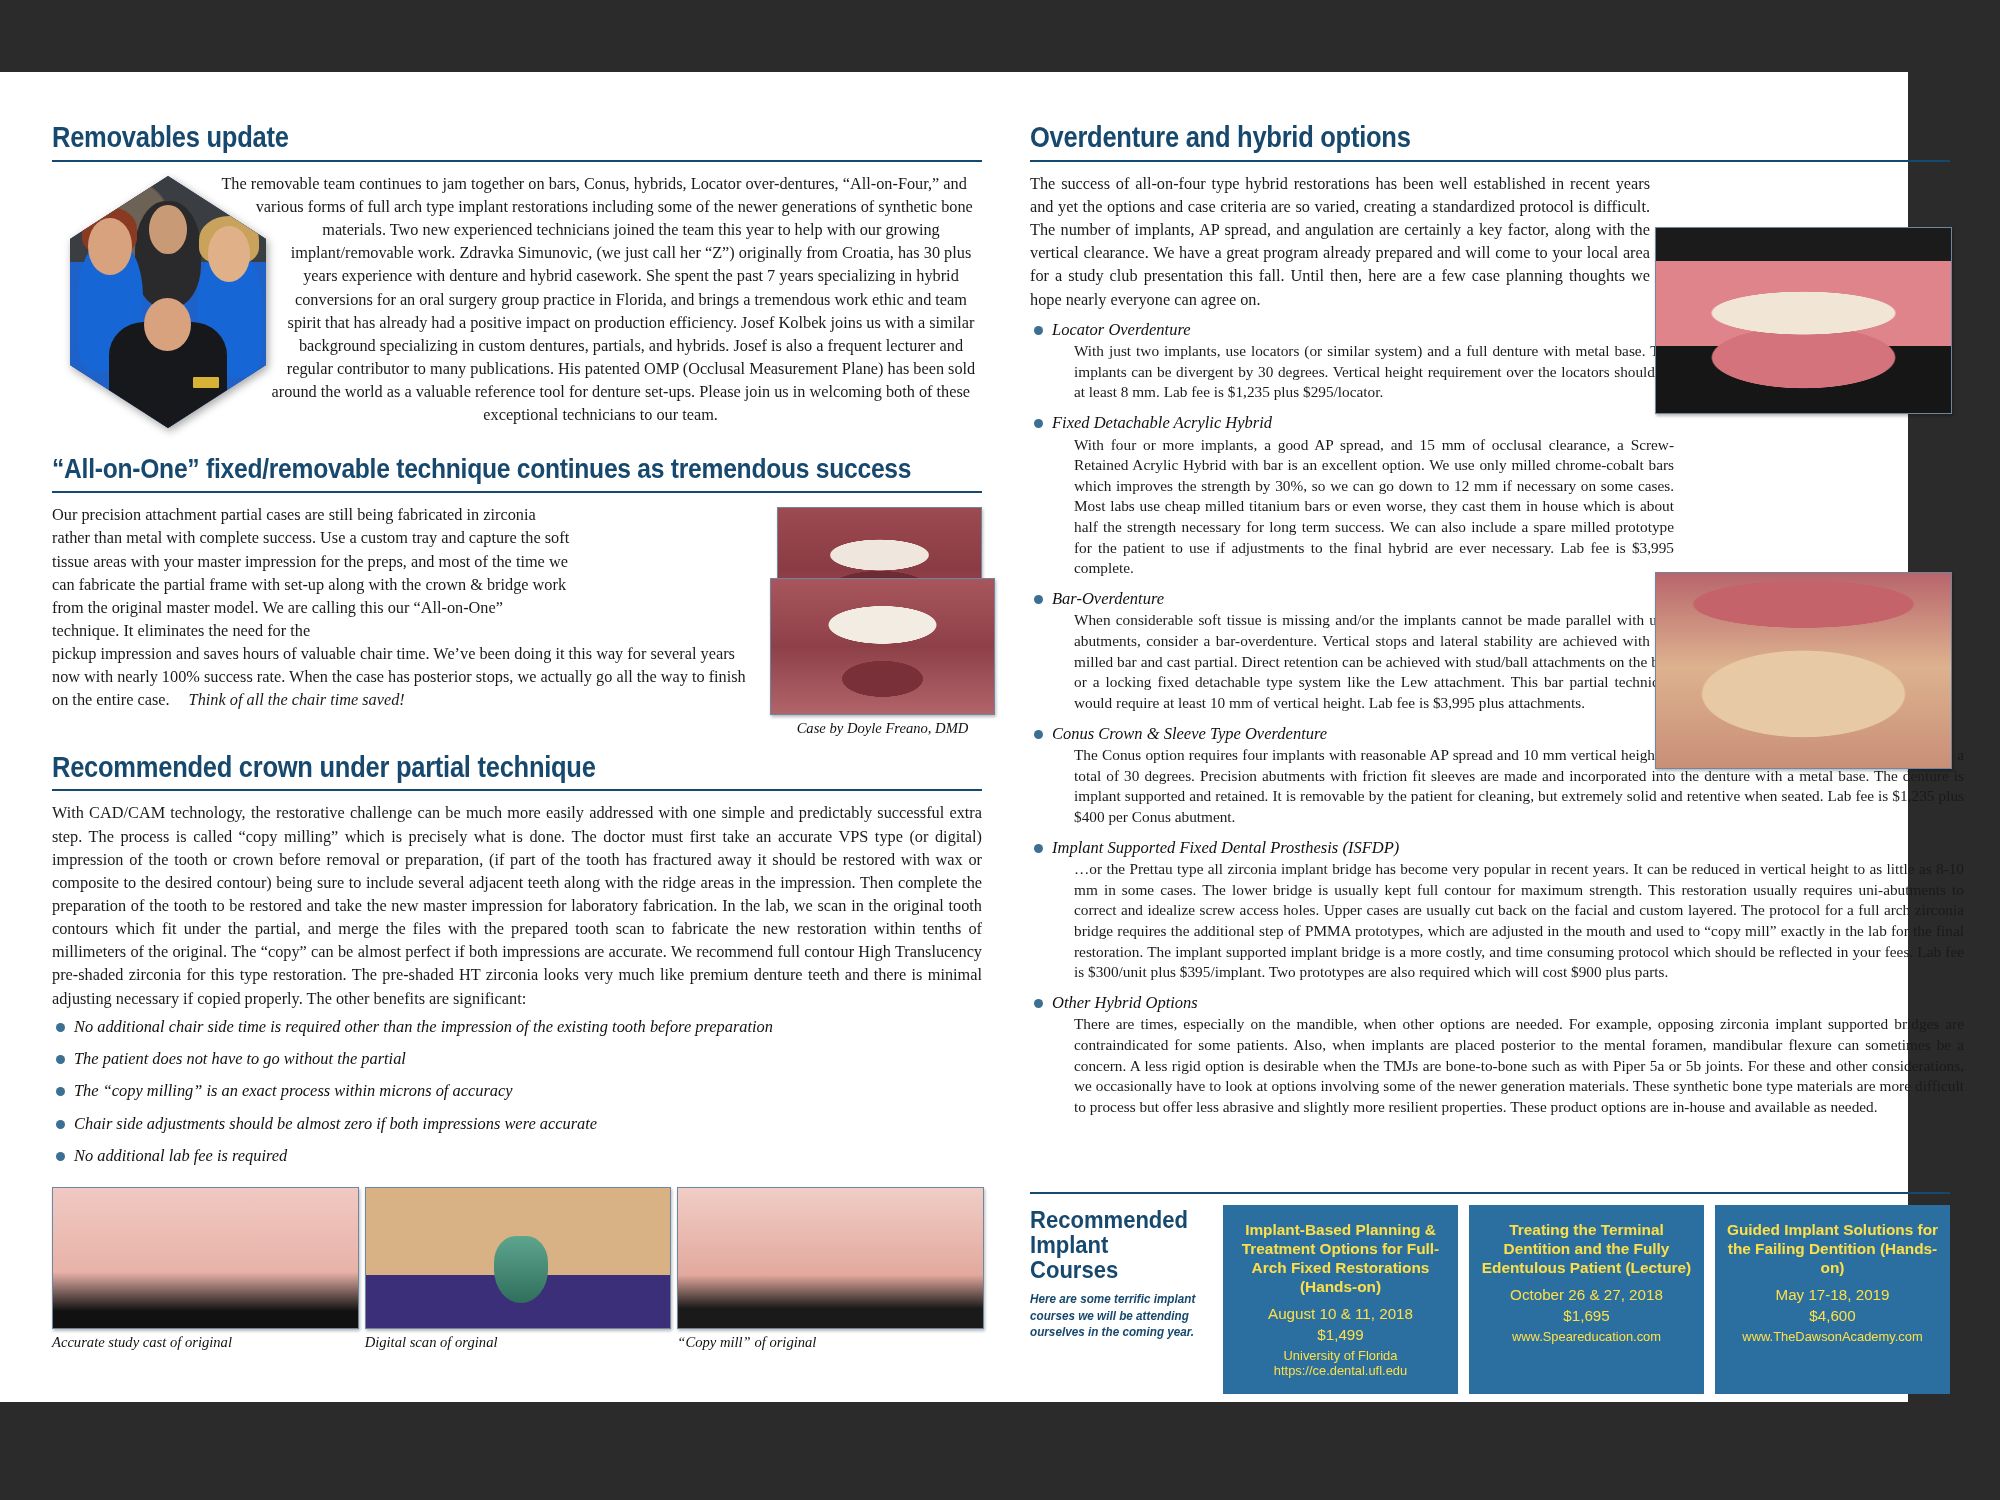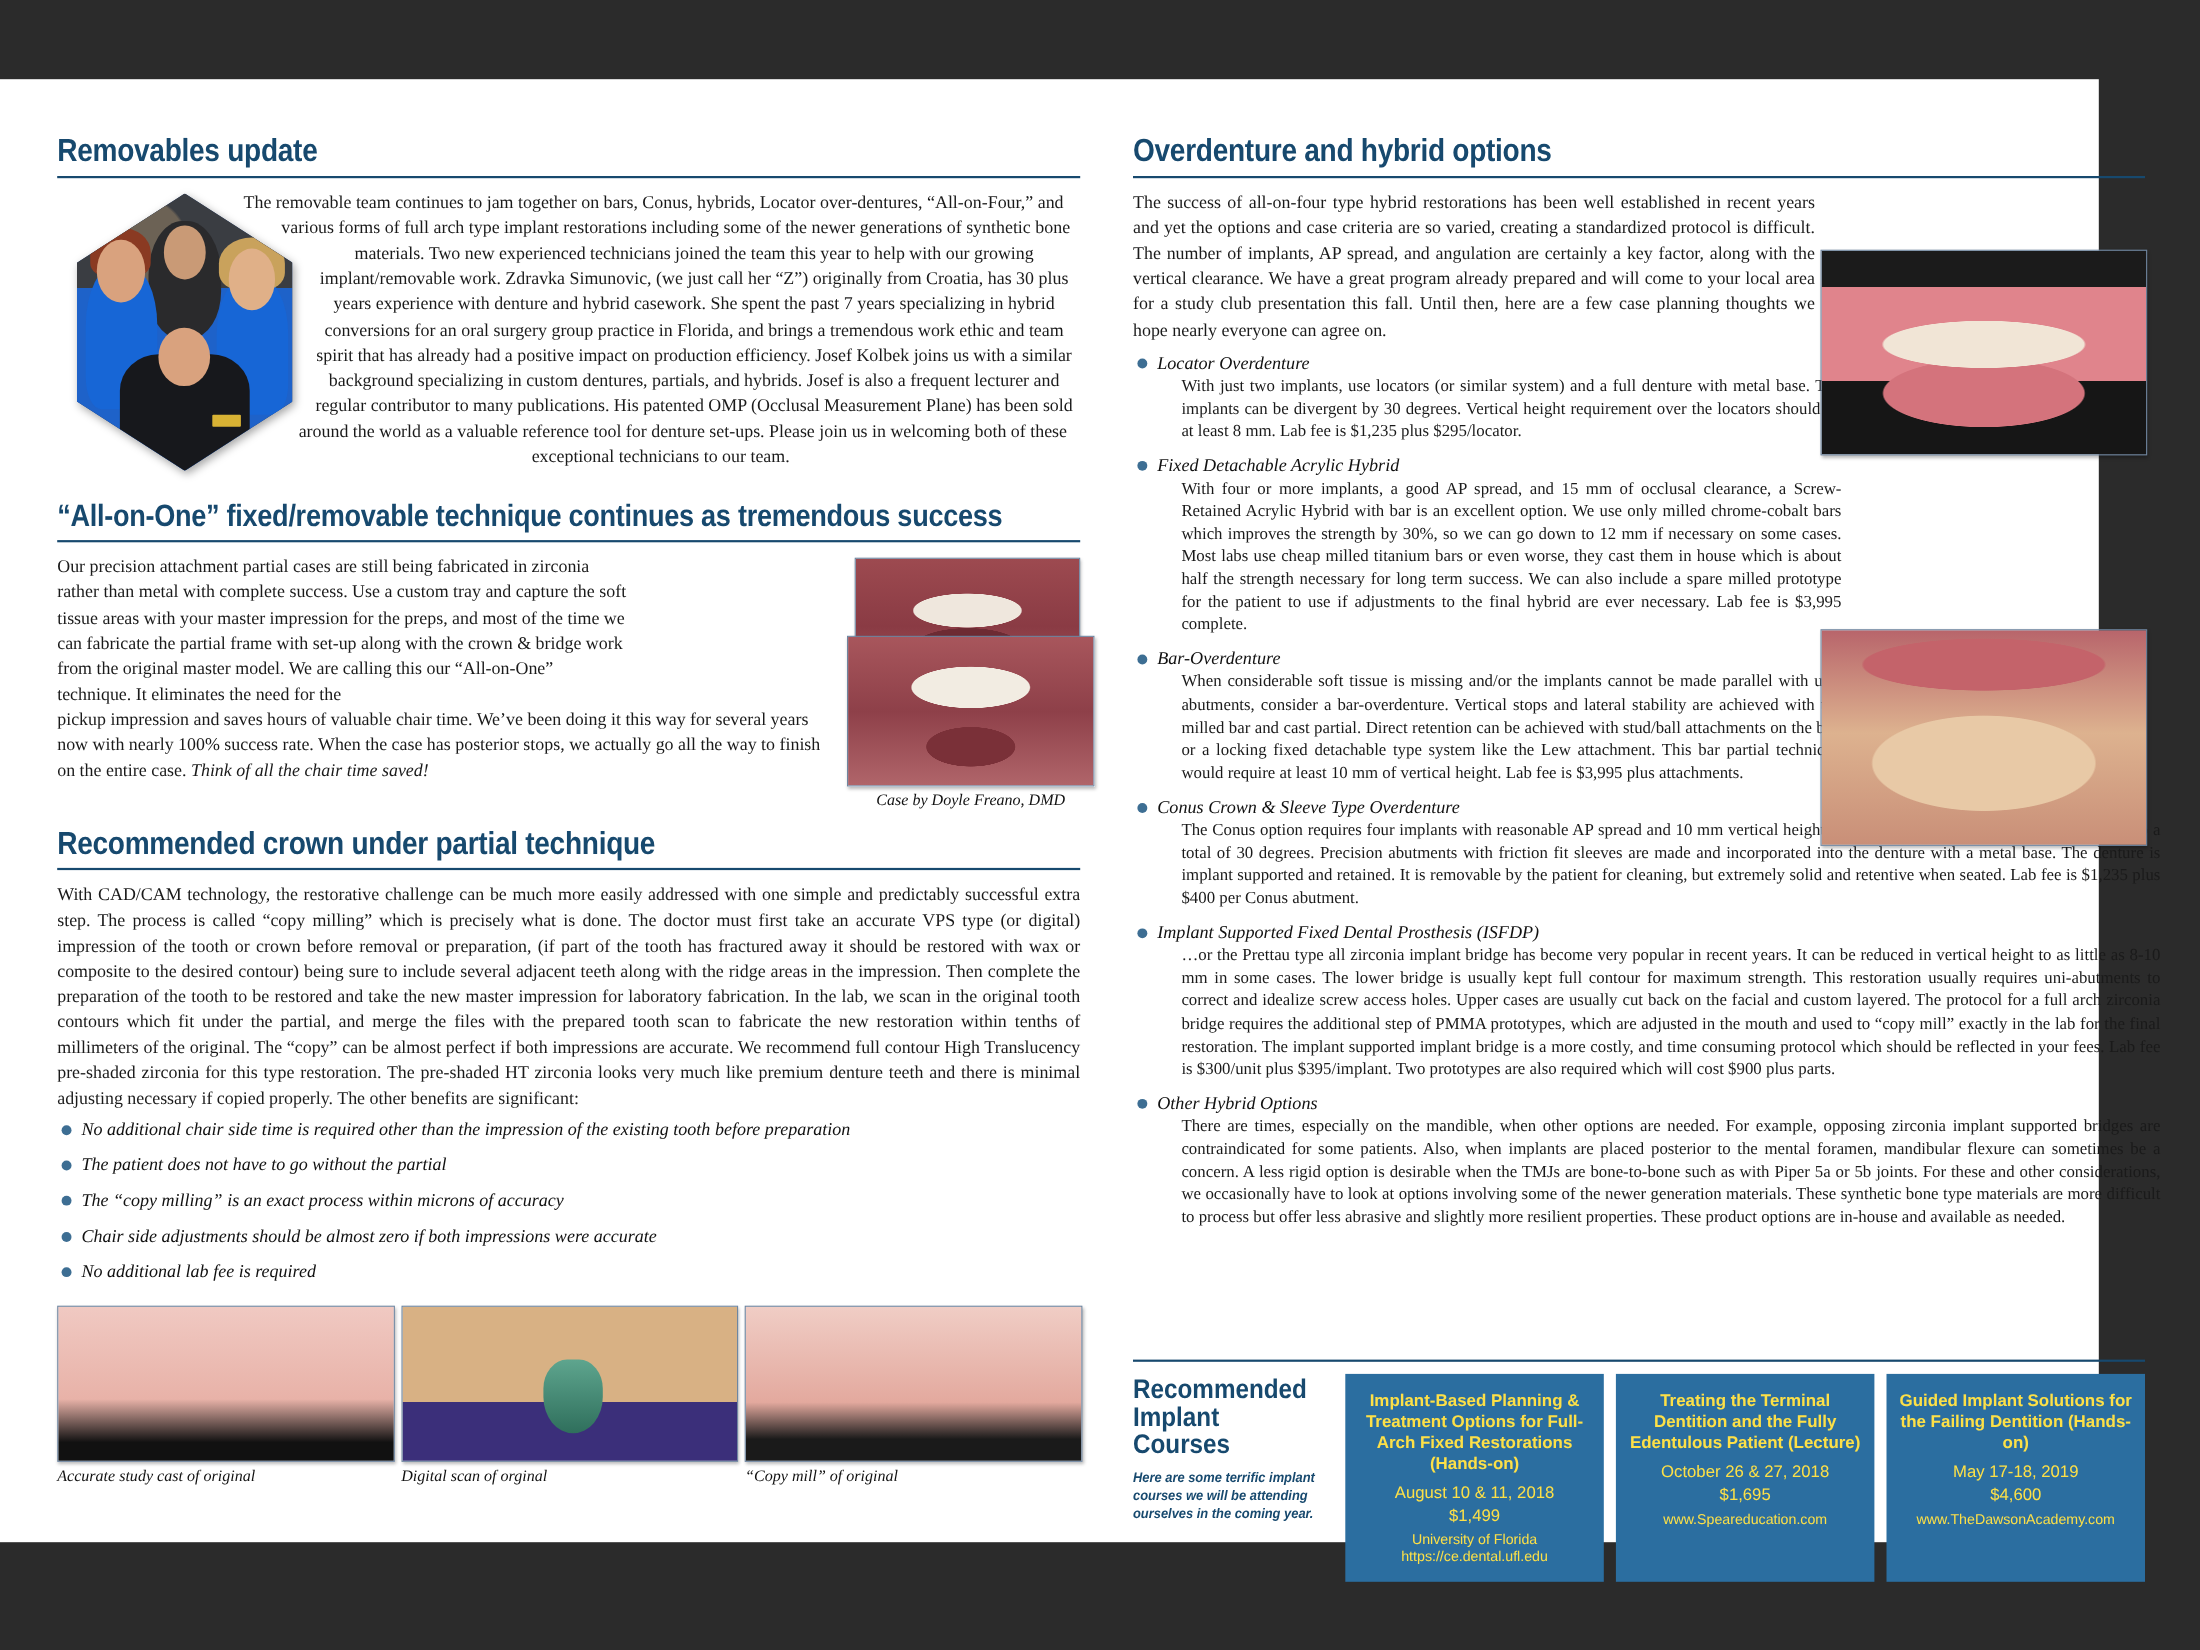--- a/index.html
+++ b/index.html
@@ -45,21 +45,21 @@
   }
   
   .body{
     font-size:16.3px;
     line-height:1.42;
     color:#1a1a1a;
     text-align:justify;
   }
   .body.right-al{ text-align:center; }
   .body.left-al{ text-align:left; }
-  .ital{font-style:italic;}
+  .ital{font-style:italic;margin-left:15px;}
   
   .hexwrap{
     float:left;
     width:196px;height:252px;
     margin:4px 14px 6px 18px;
     shape-outside:polygon(50% 0%, 100% 25%, 100% 75%, 50% 100%, 0% 75%, 0% 25%);
     filter:drop-shadow(2px 3px 4px rgba(0,0,0,.35));
   }
   .hex{
     width:100%;height:100%;
@@ -150,21 +150,21 @@
     content:"";position:absolute;left:4px;top:7px;width:9px;height:9px;
     border-radius:50%;background:#3d6e93;
   }
   .opt-title{font-style:italic;font-size:16.5px;color:#111;line-height:1.3;}
   .opt-body{
     font-size:15.3px;line-height:1.35;color:#1a1a1a;text-align:justify;
     margin-left:22px;margin-top:1px;
   }
   
   .courses{
-    position:absolute;left:1030px;top:1164px;width:920px;
+    position:absolute;left:1030px;top:1120px;width:920px;
   }
   .courses .topline{border-top:2.5px solid #17496e;width:100%;margin-bottom:11px;}
   .crow{display:flex;gap:11px;align-items:stretch;}
   .cblurb{width:182px;flex:0 0 182px;padding-top:2px;}
   .cblurb h3{
     font-family:"Liberation Sans", sans-serif;font-weight:bold;color:#17496e;
     font-size:24.5px;line-height:1.02;margin:0 0 9px 0;transform:scaleX(.9);
     transform-origin:left center;
   }
   .cblurb p{

